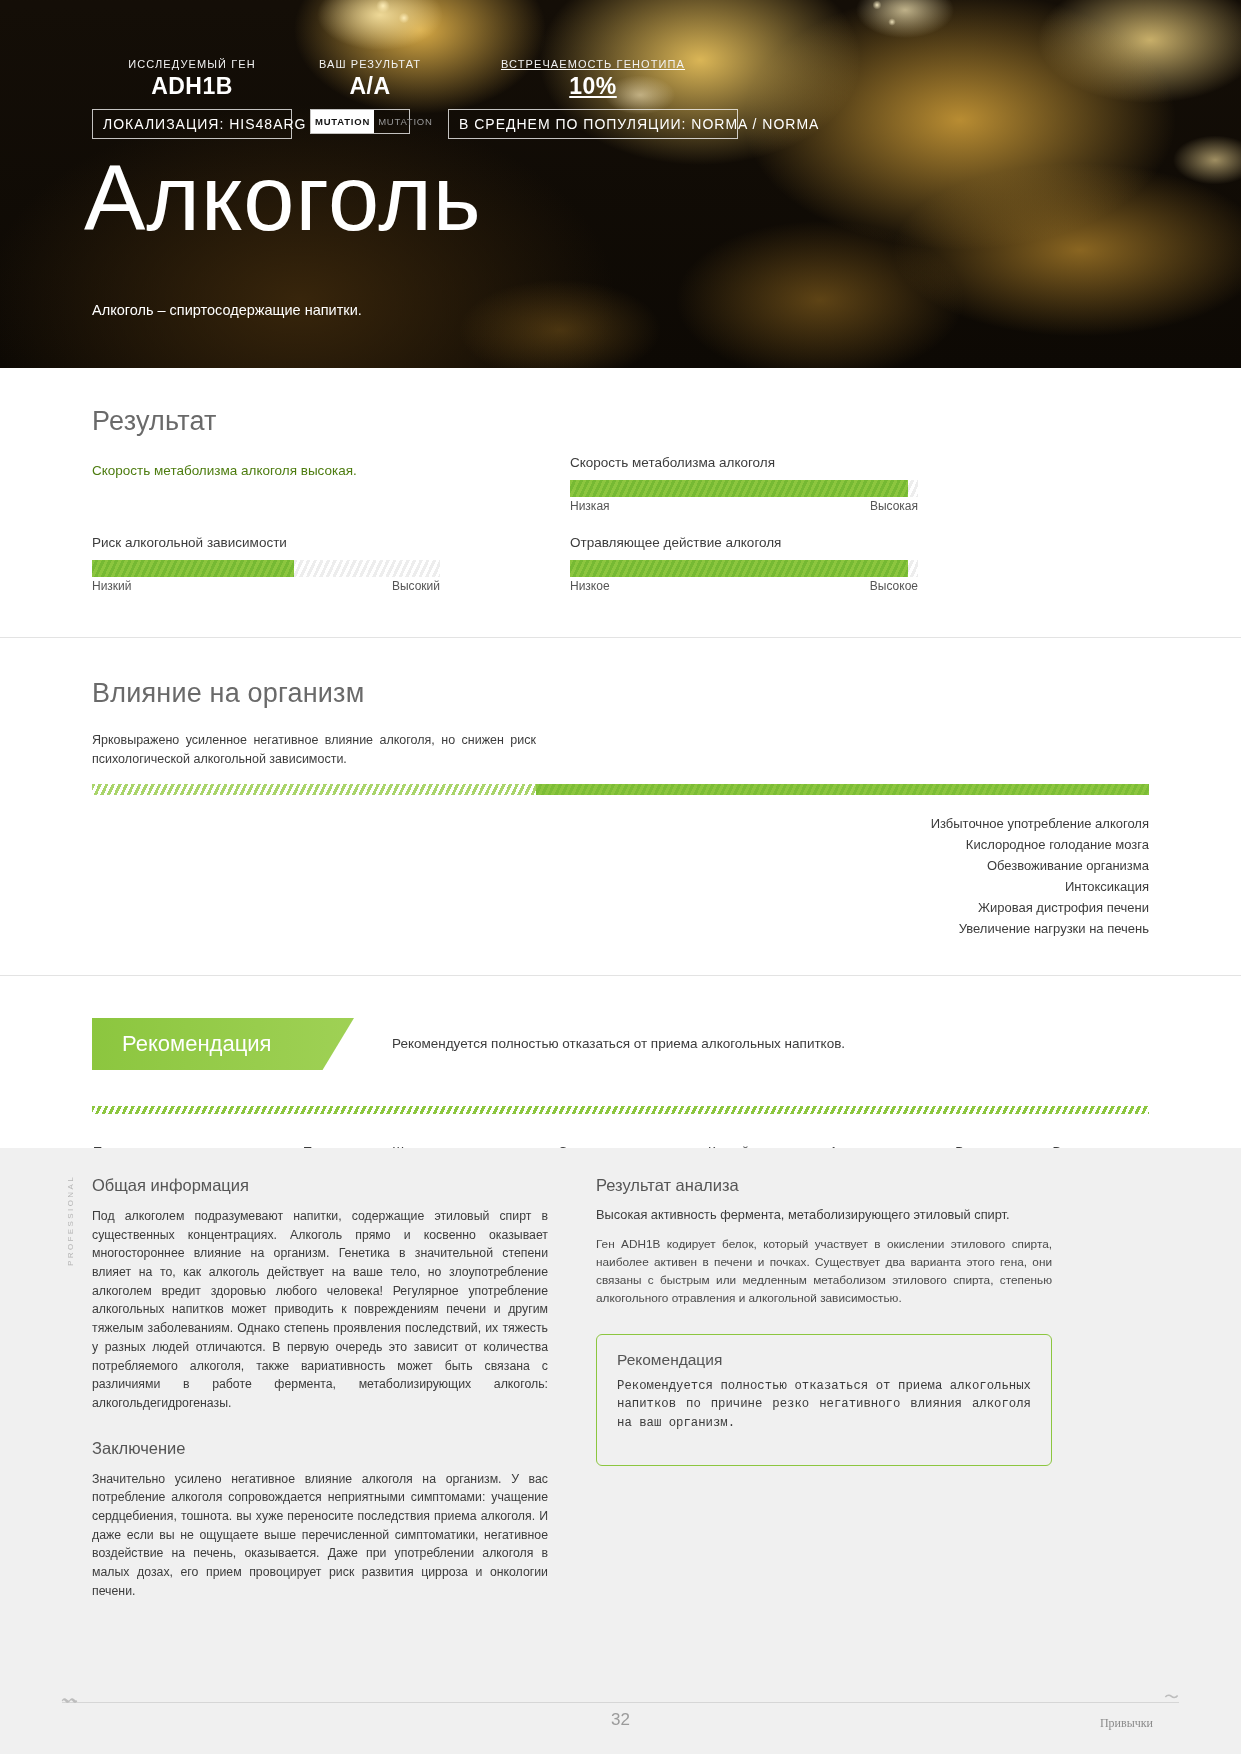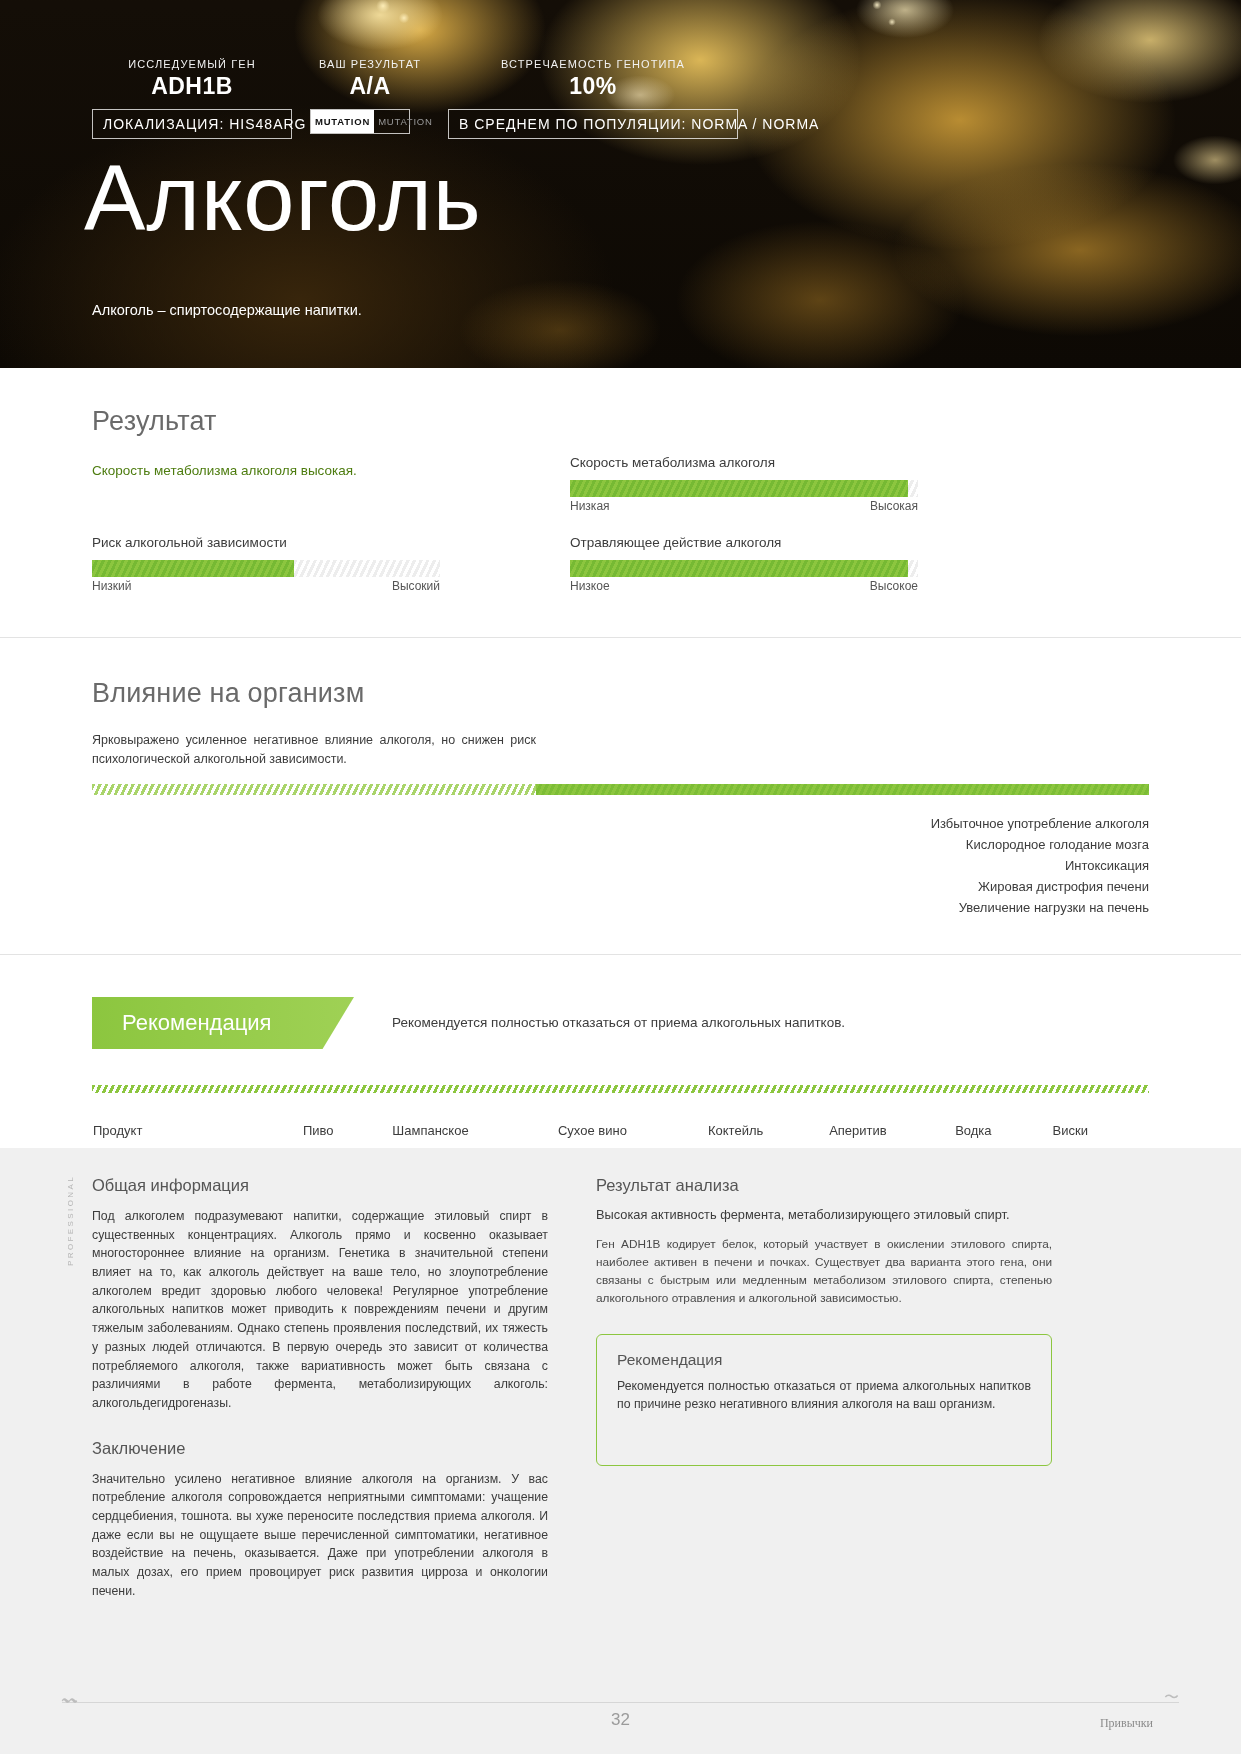--- a/index.html
+++ b/index.html
@@ -53,21 +53,21 @@
   .hero-inner { position: relative; z-index: 3; }
 
   .meta-row {
     position:absolute; left: 92px; top: 58px;
     display:flex; align-items:flex-start; gap: 0;
     color: #fff;
   }
   .meta-col { text-align:center; }
   .meta-col.c1 { width: 200px; }
   .meta-col.c2 { width: 120px; margin-left: 18px;}
-  .meta-col.c3 { width: 290px; margin-left: 18px;}
+  .meta-col.c3 { width: 290px; margin-left: 18px; text-decoration: underline;}
   .meta-label {
     font-size: 11px; letter-spacing: 1.1px; color:#f2f2f2; font-weight:400;
     white-space: nowrap;
   }
   .meta-value {
     font-size: 23px; font-weight: 700; letter-spacing:.5px; margin-top: 3px; color:#fff;
   }
   .chip {
     margin-top: 9px;
     border: 1px solid rgba(255,255,255,.75);
@@ -189,21 +189,21 @@
     font-size: 12.3px; line-height: 1.52; color:#3c3c3c; text-align: justify; margin: 0 0 14px 0;
   }
   p.body.small { font-size: 11.8px; color:#4a4a4a; }
   .lead { font-size: 12.8px; color:#3c3c3c; margin: 0 0 14px 0; }
 
   .rec-card {
     margin-top: 26px; border:1px solid #8cc63f; border-radius: 6px;
     padding: 16px 20px 22px 20px; background: transparent; height: 132px;
   }
   .rec-card h4 { margin:0 0 8px 0; font-size: 15.5px; font-weight:400; color:#555; }
-  .rec-card p { margin:0; font-size: 12.3px; line-height:1.5; color:#3c3c3c; text-align: justify; }
+  .rec-card p { margin:0; font-size: 12.3px; line-height:1.5; color:#3c3c3c; text-align: justify; font-family: Liberation Mono, monospace; }
 
   .vertical-tag {
     position:absolute; left: 66px; top: 118px;
     transform: rotate(-90deg); transform-origin: left top;
     font-size: 8px; letter-spacing: 2.4px; color:#b5b5b5;
     white-space: nowrap;
   }
 
   
   .footer {
@@ -305,20 +305,21 @@
 
 <div class="section influence">
   <h2 class="section-title">Влияние на организм</h2>
   <div class="influence-text">Ярковыражено усиленное негативное влияние алкоголя, но снижен риск психологической алкогольной зависимости.</div>
   <div class="hatch-bar">
     <div class="solid"></div>
   </div>
   <div class="effects">
     <div>Избыточное употребление алкоголя</div>
     <div>Кислородное голодание мозга</div>
+    <div>Обезвоживание организма</div>
     <div>Интоксикация</div>
     <div>Жировая дистрофия печени</div>
     <div>Увеличение нагрузки на печень</div>
   </div>
 </div>
 
 <div class="divider" style="margin-top:36px"></div>
 
 <div class="section rec-band">
   <div class="rec-tag">Рекомендация</div>

